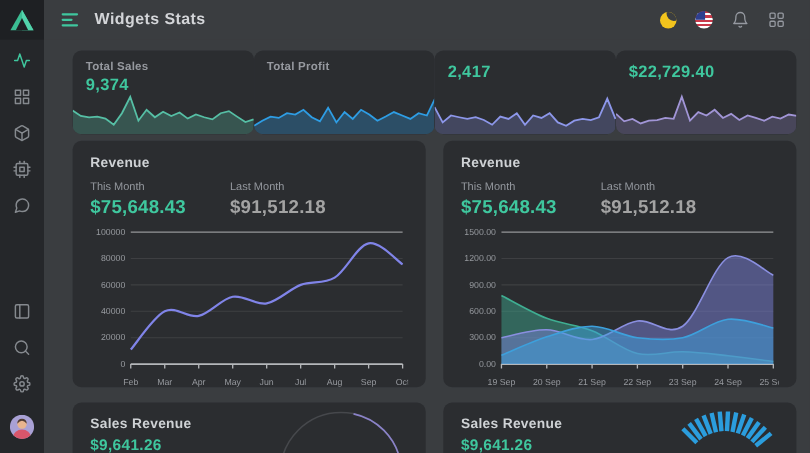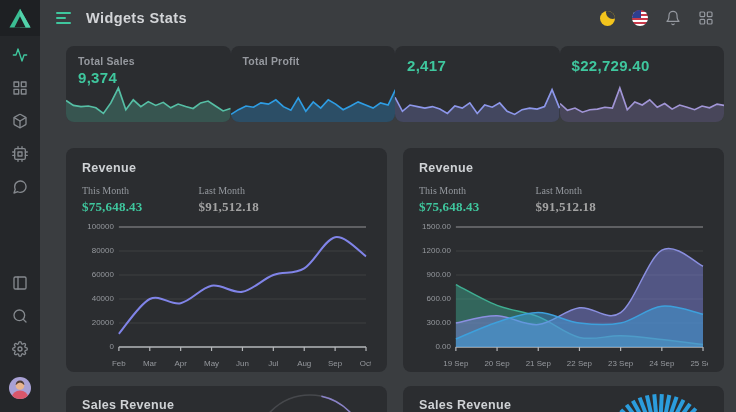--- a/index.html
+++ b/index.html
@@ -38,26 +38,26 @@
   
   .content { padding:10px 12px 0 26px; }
   .card { background:#2b2d30; border-radius:8px; }
 
   .stats-row { display:flex; gap:0; }
   .stat-card { flex:1; height:76px; position:relative; overflow:hidden; padding:9px 12px 0; cursor:default; }
   .stat-label { font-size:10.5px; font-weight:700; color:#96999f; letter-spacing:.2px; }
   .stat-value { font-size:15px; font-weight:700; color:#3fc79e; margin-top:2px; letter-spacing:.3px; }
   .spark { position:absolute; left:0; bottom:0; width:100%; height:40px; display:block; }
 
-  .charts-row { display:flex; gap:16px; margin-top:26px; }
+  .charts-row { display:flex; gap:16px; margin-top:6px; }
   .chart-card { flex:1; height:224px; padding:13px 16px 8px; overflow:hidden; }
   .card-title { font-size:12.5px; font-weight:700; color:#cfd2d5; letter-spacing:.3px; }
-  .months-row { display:flex; gap:56px; margin-top:10px;font-family:Liberation Serif, serif; }
+  .months-row { display:flex; gap:40px; margin-top:10px; }
   .m-label { font-size:10px; color:#94989e; font-weight:400; }
-  .m-value { font-size:13px; font-weight:700; margin-top:3px; letter-spacing:.2px; }
+  .m-value { font-size:17px; font-weight:700; margin-top:3px; letter-spacing:.2px; }
   .m-value.green { color:#3fc79e; }
   .m-value.white { color:#a3a3a3; }
   .bigchart { display:block; width:100%; height:150px; margin-top:5px; }
   text.axlbl { font:8px "Liberation Sans", sans-serif; fill:#96999e; }
 
   .bottom-row { display:flex; gap:16px; margin-top:14px; }
   .bottom-card { flex:1; height:140px; padding:12px 16px; position:relative; overflow:hidden; }
   .bottom-value { font-size:14px; font-weight:700; color:#3fc79e; margin-top:4px; letter-spacing:.3px; }
   .gauge { position:absolute; }
   .gauge-ring { right:12px; top:-16px; width:140px; height:130px; }

